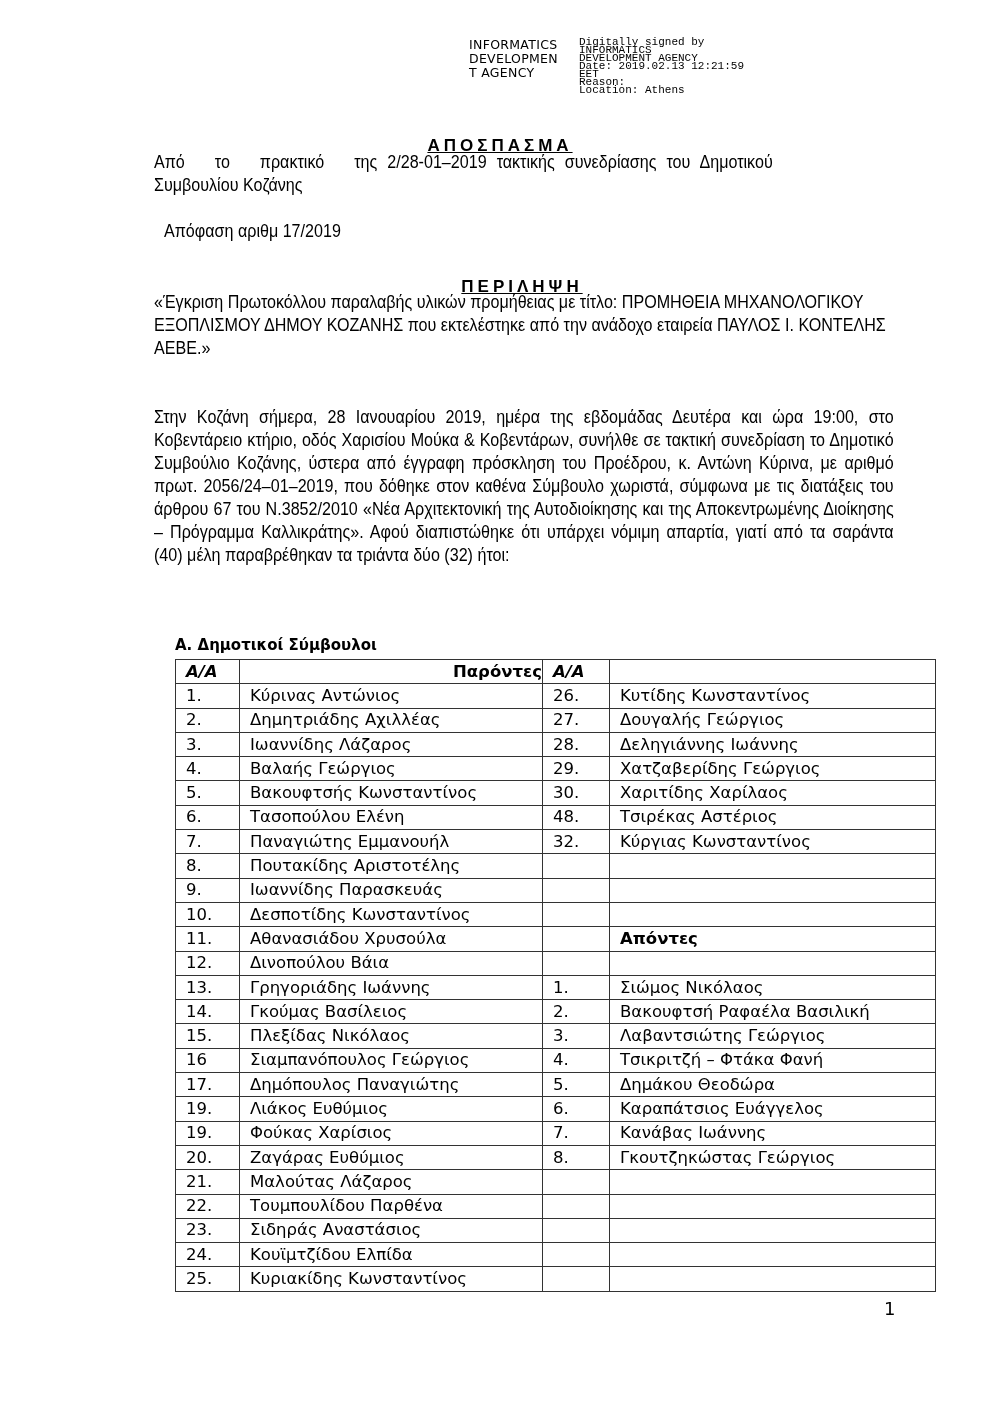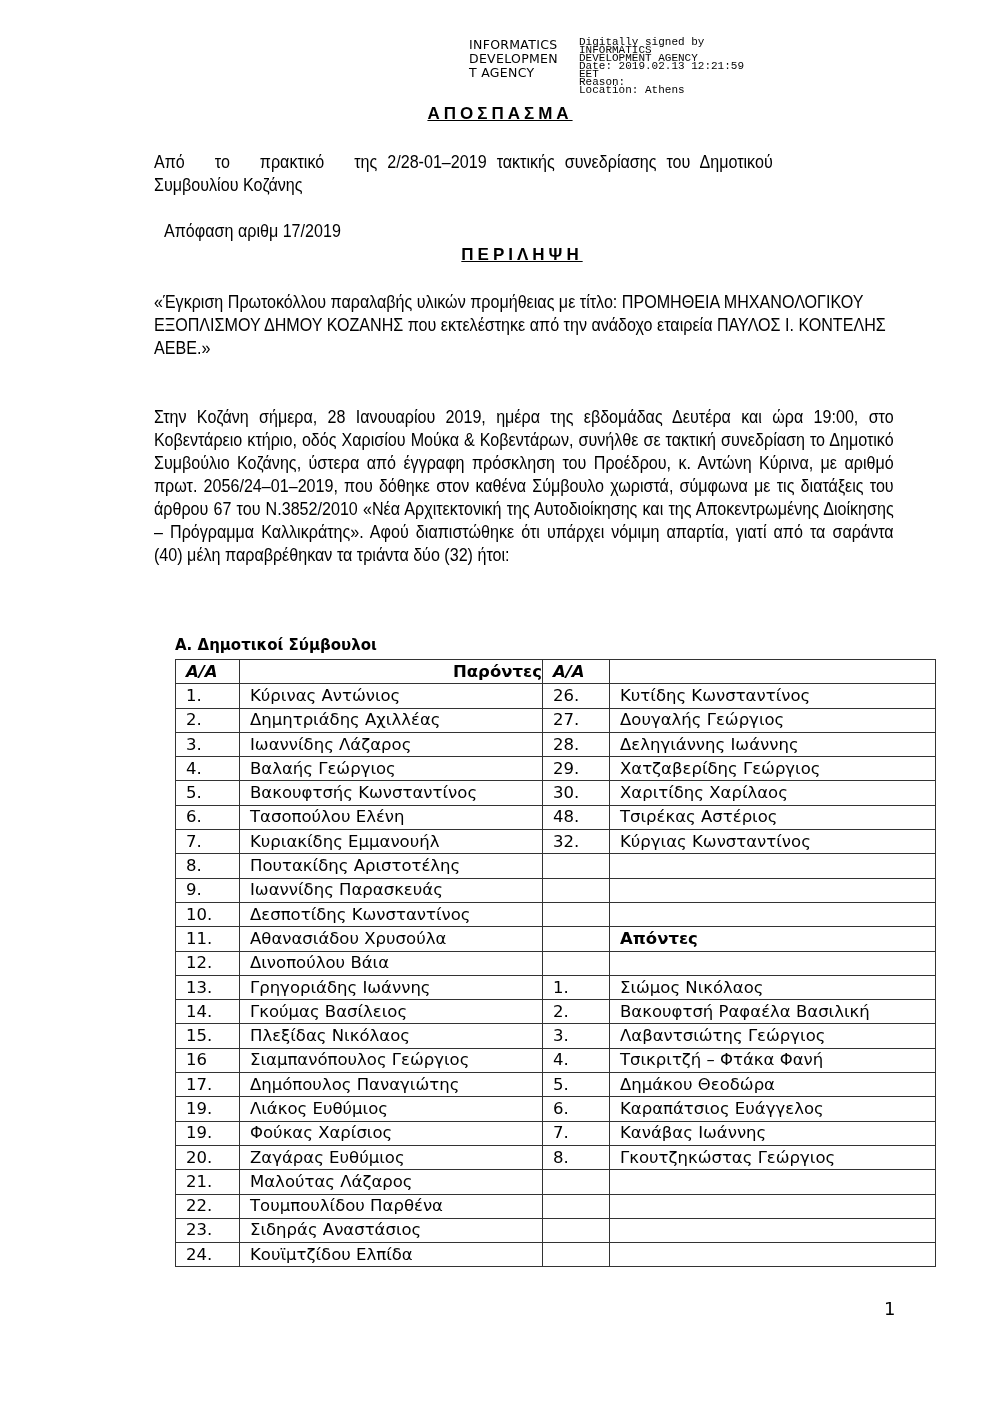--- a/index.html
+++ b/index.html
@@ -1,20 +1,20 @@
 <!DOCTYPE html>
 <html><head>
 <meta charset="utf-8">
 <style>
   html, body { margin: 0; padding: 0; background: #ffffff; }
   body { width: 1000px; height: 1413px; position: relative; overflow: hidden; color: #000; }
   .sig { position: absolute; left: 469px; top: 38px; display: flex; }
   .sig-name { font-family: "DejaVu Sans", sans-serif; font-size: 12.5px; line-height: 14px; letter-spacing: 0.3px; width: 98px; }
   .sig-details { font-family: Liberation Mono, monospace; font-size: 11px; line-height: 8px; margin-left: 12px; }
-  .title { position: absolute; left: 0; width: 1000px; text-align: center; font-family: "Liberation Sans", sans-serif; font-weight: bold; font-size: 17px; text-decoration: underline; letter-spacing: 4px; }
+  .title { position: absolute; left: 0; width: 1000px; text-align: center; font-family: "Liberation Sans", sans-serif; font-weight: bold; font-size: 17px; text-decoration: underline; letter-spacing: 4px; margin-top: 32px; }
   .para { position: absolute; left: 154px; width: 740px; font-family: "Liberation Sans", sans-serif; font-size: 17.5px; line-height: 23px; transform: scaleX(0.92); transform-origin: left top; }
   .para.justify { text-align: justify; width: 800px; }
   .section-title { position: absolute; left: 175px; top: 636px; font-family: "DejaVu Sans", sans-serif; font-weight: bold; font-size: 15px; }
   table.members { position: absolute; left: 175px; top: 659px; border-collapse: collapse; font-family: "DejaVu Sans", sans-serif; font-size: 16.5px; }
   table.members td, table.members th { border: 1px solid #333; padding: 0 0 0 10px; height: 23.3px; line-height: 20px; text-align: left; font-weight: normal; white-space: nowrap; }
   table.members th.hdr-aa { font-style: italic; font-weight: bold; }
   table.members th.hdr-name { font-weight: bold; text-align: right; padding-left: 0; }
   table.members td.bold { font-weight: bold; }
   .c1 { width: 53px; } .c2 { width: 292px; } .c3 { width: 56px; } .c4 { width: 315px; }
   .page-num { position: absolute; left: 884px; top: 1298px; font-family: "DejaVu Sans", sans-serif; font-size: 18px; }
@@ -97,21 +97,21 @@
         <td class="c4">Χαριτίδης Χαρίλαος</td>
       </tr>
       <tr>
         <td class="c1">6.</td>
         <td class="c2">Τασοπούλου Ελένη</td>
         <td class="c3">48.</td>
         <td class="c4">Τσιρέκας Αστέριος</td>
       </tr>
       <tr>
         <td class="c1">7.</td>
-        <td class="c2">Κυριακίδης Εμμανουήλ</td>
+        <td class="c2">Παναγιώτης Εμμανουήλ</td>
         <td class="c3">32.</td>
         <td class="c4">Κύργιας Κωνσταντίνος</td>
       </tr>
       <tr>
         <td class="c1">8.</td>
         <td class="c2">Πουτακίδης Αριστοτέλης</td>
         <td class="c3"></td>
         <td class="c4"></td>
       </tr>
       <tr>
@@ -203,16 +203,22 @@
         <td class="c2">Σιδηράς Αναστάσιος</td>
         <td class="c3"></td>
         <td class="c4"></td>
       </tr>
       <tr>
         <td class="c1">24.</td>
         <td class="c2">Κουϊμτζίδου Ελπίδα</td>
         <td class="c3"></td>
         <td class="c4"></td>
       </tr>
+      <tr>
+        <td class="c1">25.</td>
+        <td class="c2">Κυριακίδης Κωνσταντίνος</td>
+        <td class="c3"></td>
+        <td class="c4"></td>
+      </tr>
     </tbody>
 </table>
 
 <div class="page-num">1</div>
 
 </body></html>

